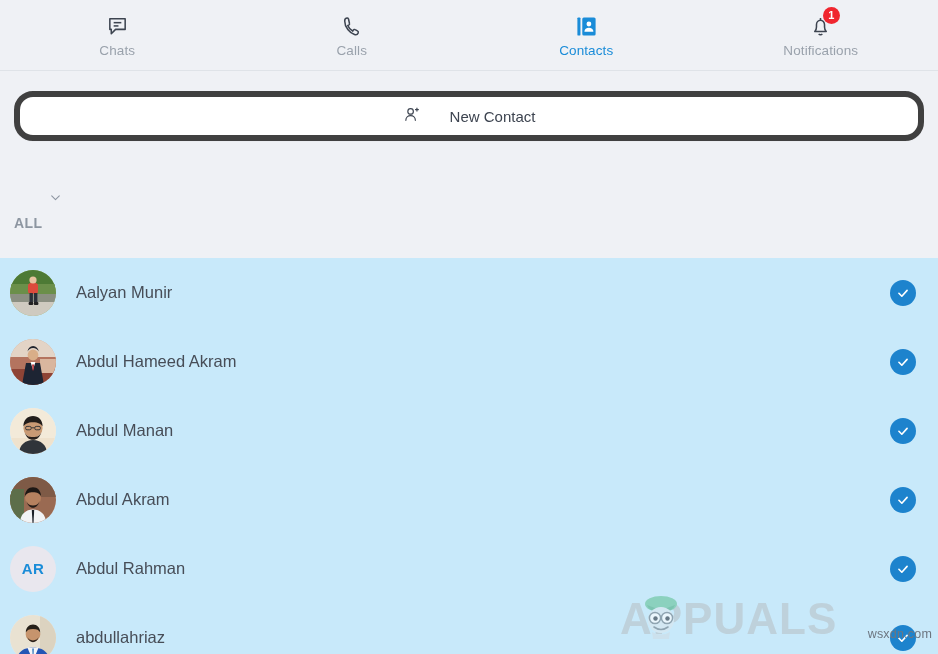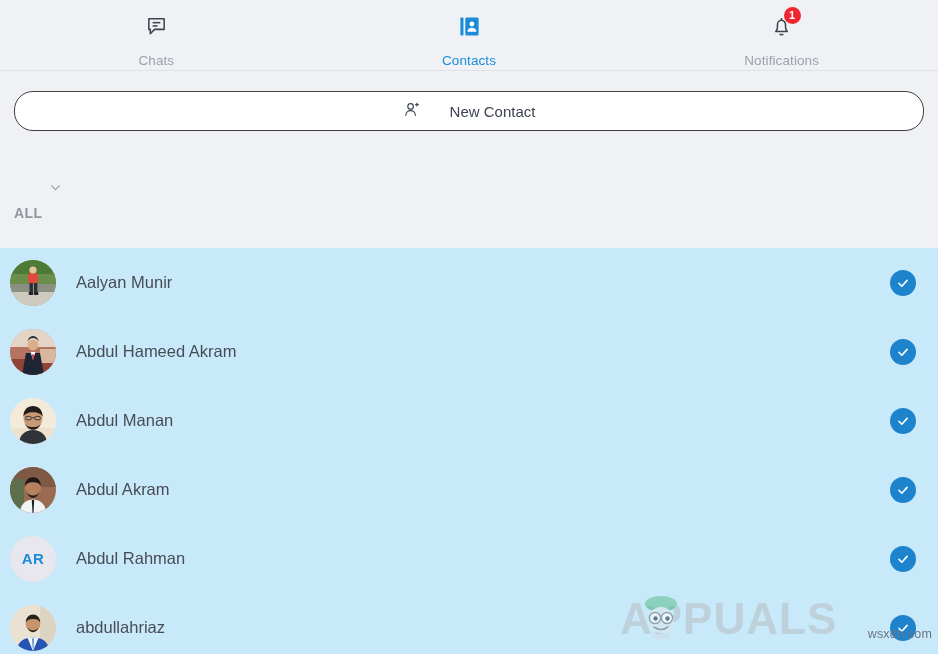--- a/index.html
+++ b/index.html
@@ -44,21 +44,21 @@
   }
   .nav-icon {
     position: relative;
     height: 28px;
     width: 32px;
     display: flex;
     align-items: center;
     justify-content: center;
   }
   .nav-label {
-    margin-top: 14px;
+    margin-top: 4px;
     font-size: 13.5px;
     color: #9aa2ac;
     letter-spacing: .1px;
     line-height: 1;
   }
   .nav-tab.active .nav-label {
     color: #1a8cd8;
   }
   .badge {
     position: absolute;
@@ -78,21 +78,21 @@
     line-height: 1;
   }
 
   
   .newcontact-wrap {
     padding: 20px 14px 0 14px;
   }
   .newcontact-btn {
     height: 38px;
     background: #ffffff;
-    border: 1px solid #404040;
+    border: 6px solid #404040;
     border-radius: 19px;
     display: flex;
     align-items: center;
     justify-content: center;
     gap: 28px;
     cursor: pointer;
     box-shadow: 0 1px 1px rgba(0,0,0,0.02);
     user-select: none;
   }
   .newcontact-label {
@@ -214,20 +214,28 @@
       <div class="nav-icon">
         <svg width="23" height="23" viewBox="0 0 24 24" fill="none" stroke="#3d4450" stroke-width="1.6">
           <path d="M4 4 H20 V15 H10 L5.5 19.5 V15 H4 Z" stroke-linejoin="round"></path>
           <line x1="8" y1="8" x2="16" y2="8"></line>
           <line x1="8" y1="11.4" x2="13" y2="11.4"></line>
         </svg>
       </div>
       <div class="nav-label">Chats</div>
     </div>
 
+    <div class="nav-tab">
+      <div class="nav-icon">
+        <svg width="23" height="23" viewBox="0 0 24 24" fill="none" stroke="#3d4450" stroke-width="1.6">
+          <path d="M7.6 3.2c-1.5 0-2.7 1.3-2.7 3 0 6.6 5.3 12.4 10.2 14.2 1.6.6 3.3-.2 3.9-1.7.3-.8 0-1.7-.8-2.1l-2.4-1.3c-.7-.4-1.6-.1-2 .6l-.5 1c-2.3-1.3-4.2-3.4-5.2-5.9l1-.5c.7-.4 1-1.3.7-2L8.9 4.2c-.3-.6-.8-1-1.3-1z" stroke-linejoin="round"></path>
+        </svg>
+      </div>
+      <div class="nav-label">Calls</div>
+    </div>
 
     <div class="nav-tab active">
       <div class="nav-icon">
         <svg width="23" height="23" viewBox="0 0 24 24">
           <rect x="2.5" y="2.5" width="3.2" height="19" rx="1" fill="#1a8cd8"></rect>
           <rect x="7.6" y="2.5" width="13.9" height="19" rx="1.6" fill="#1a8cd8"></rect>
           <circle cx="14.5" cy="9.4" r="2.5" fill="#ffffff"></circle>
           <path d="M9.8 17.6c0-2.6 2.1-4.2 4.7-4.2s4.7 1.6 4.7 4.2z" fill="#ffffff"></path>
         </svg>
       </div>

